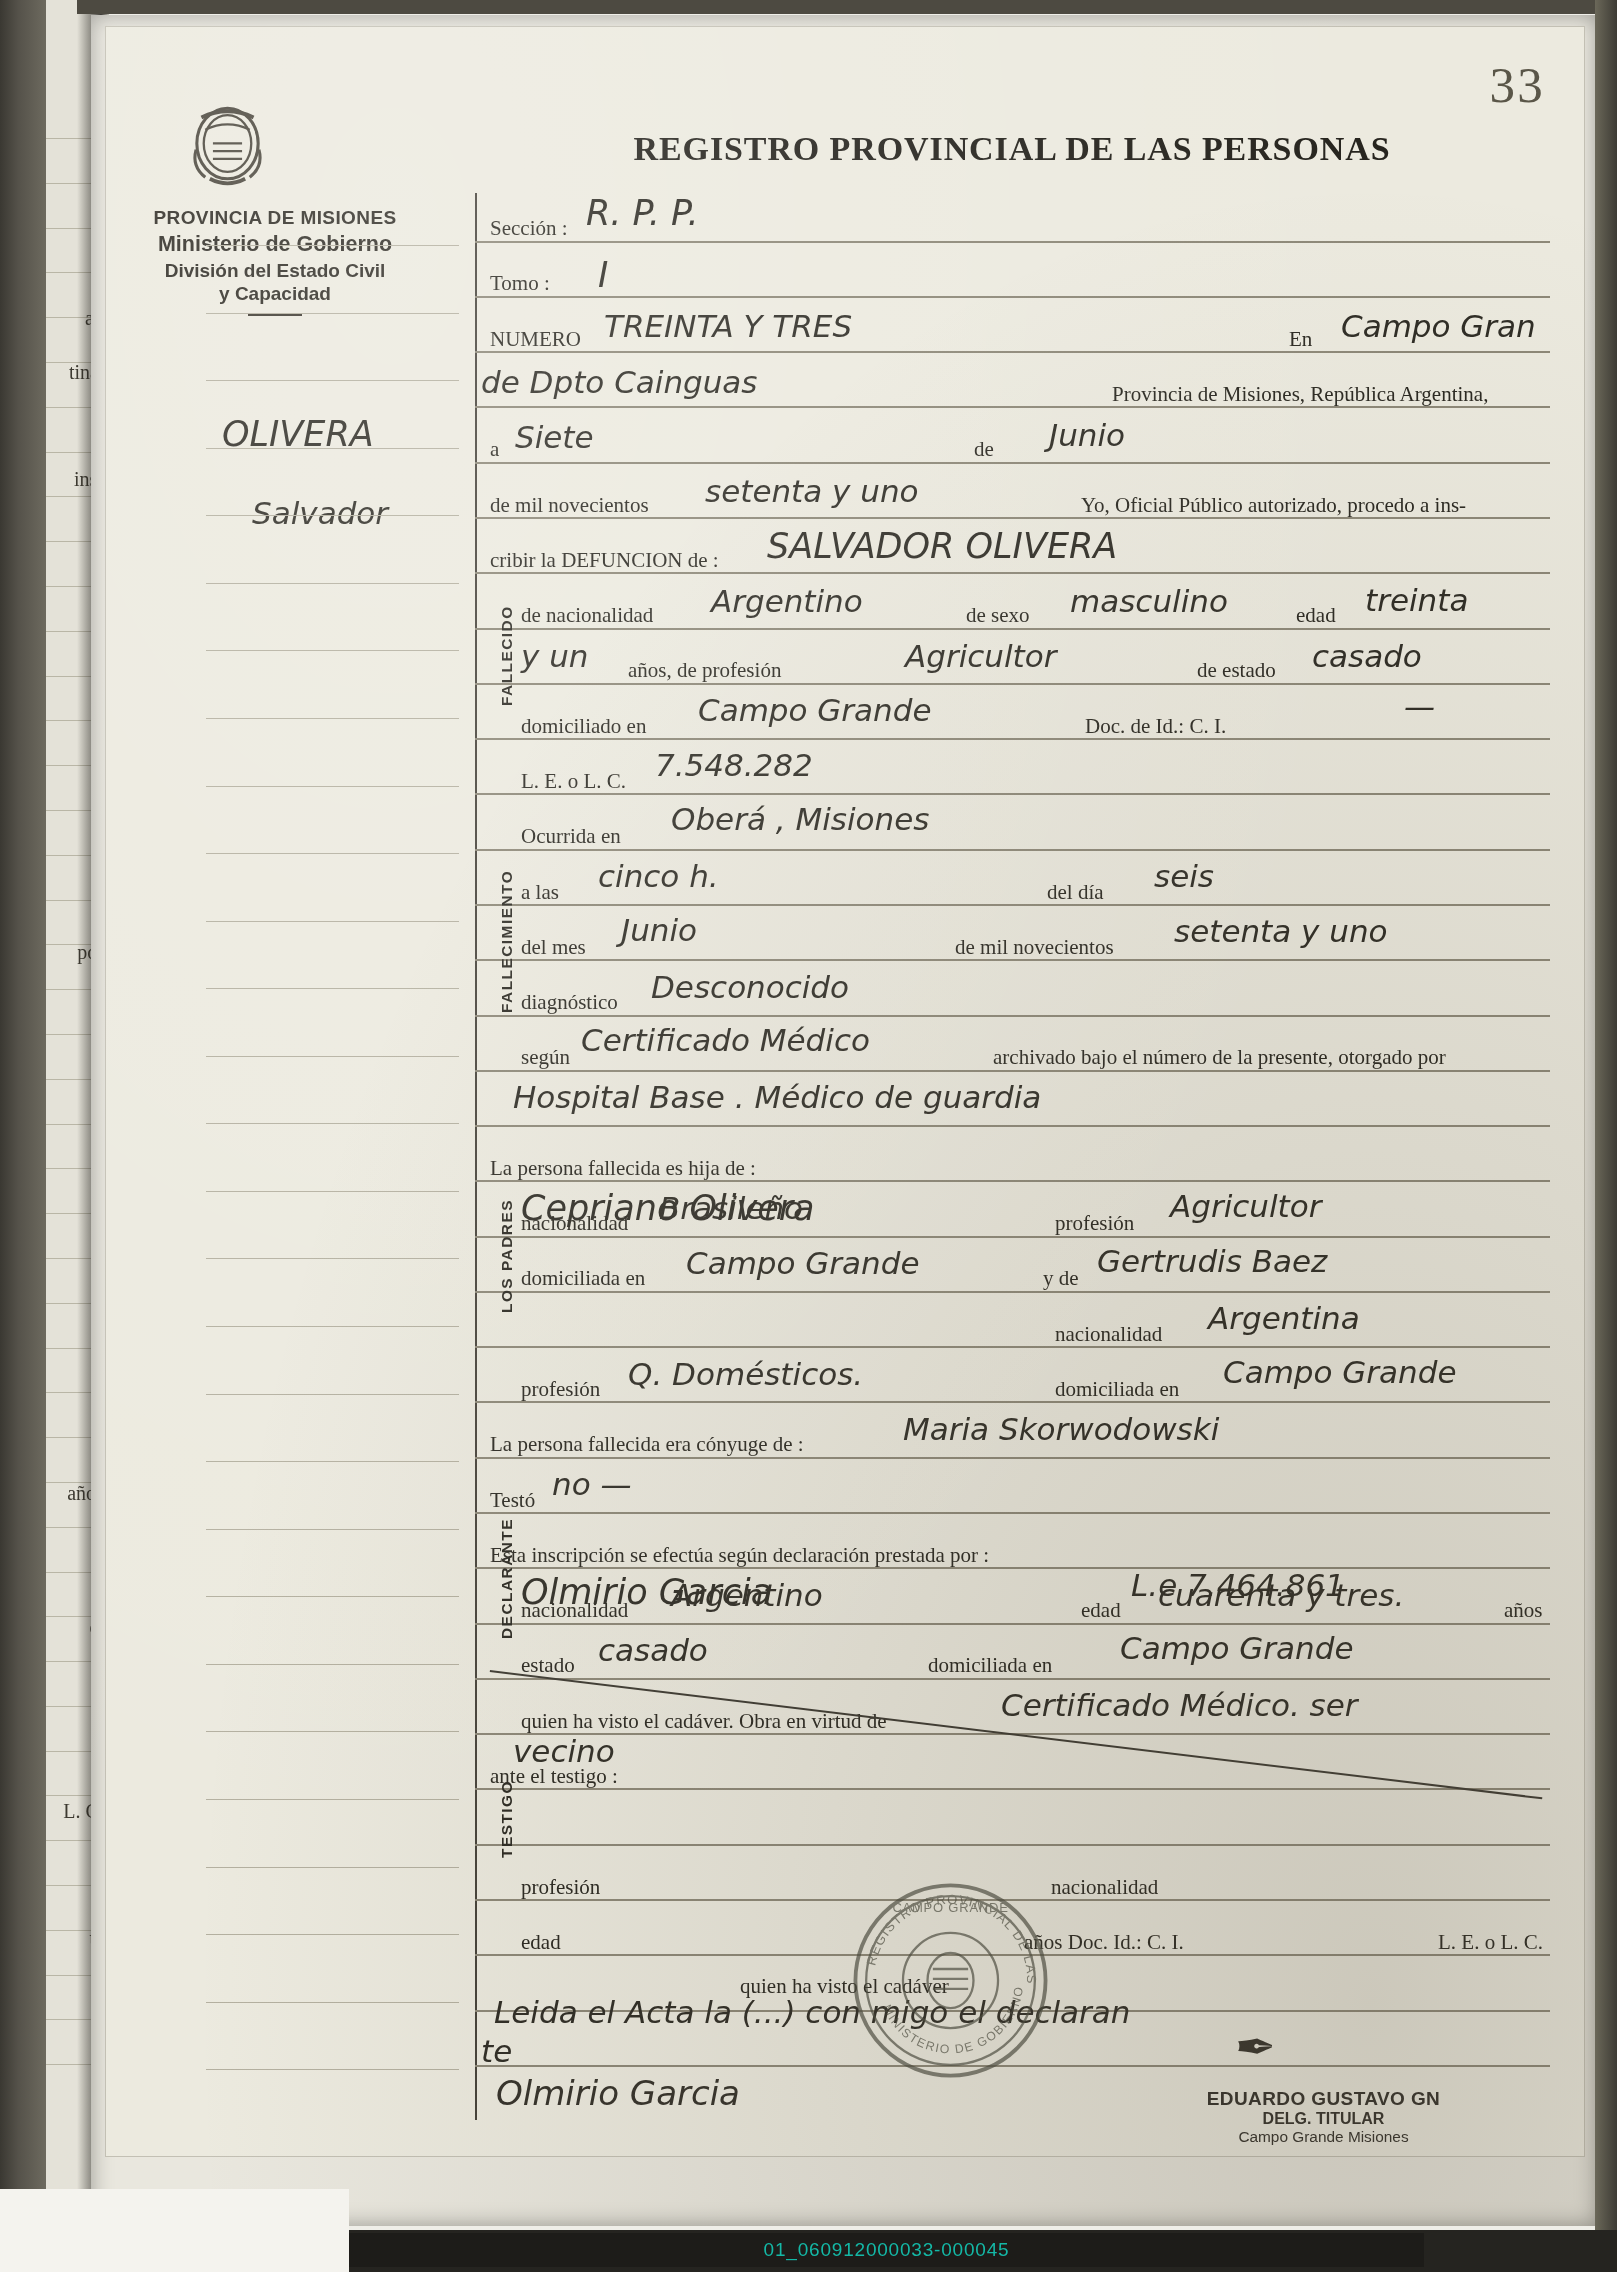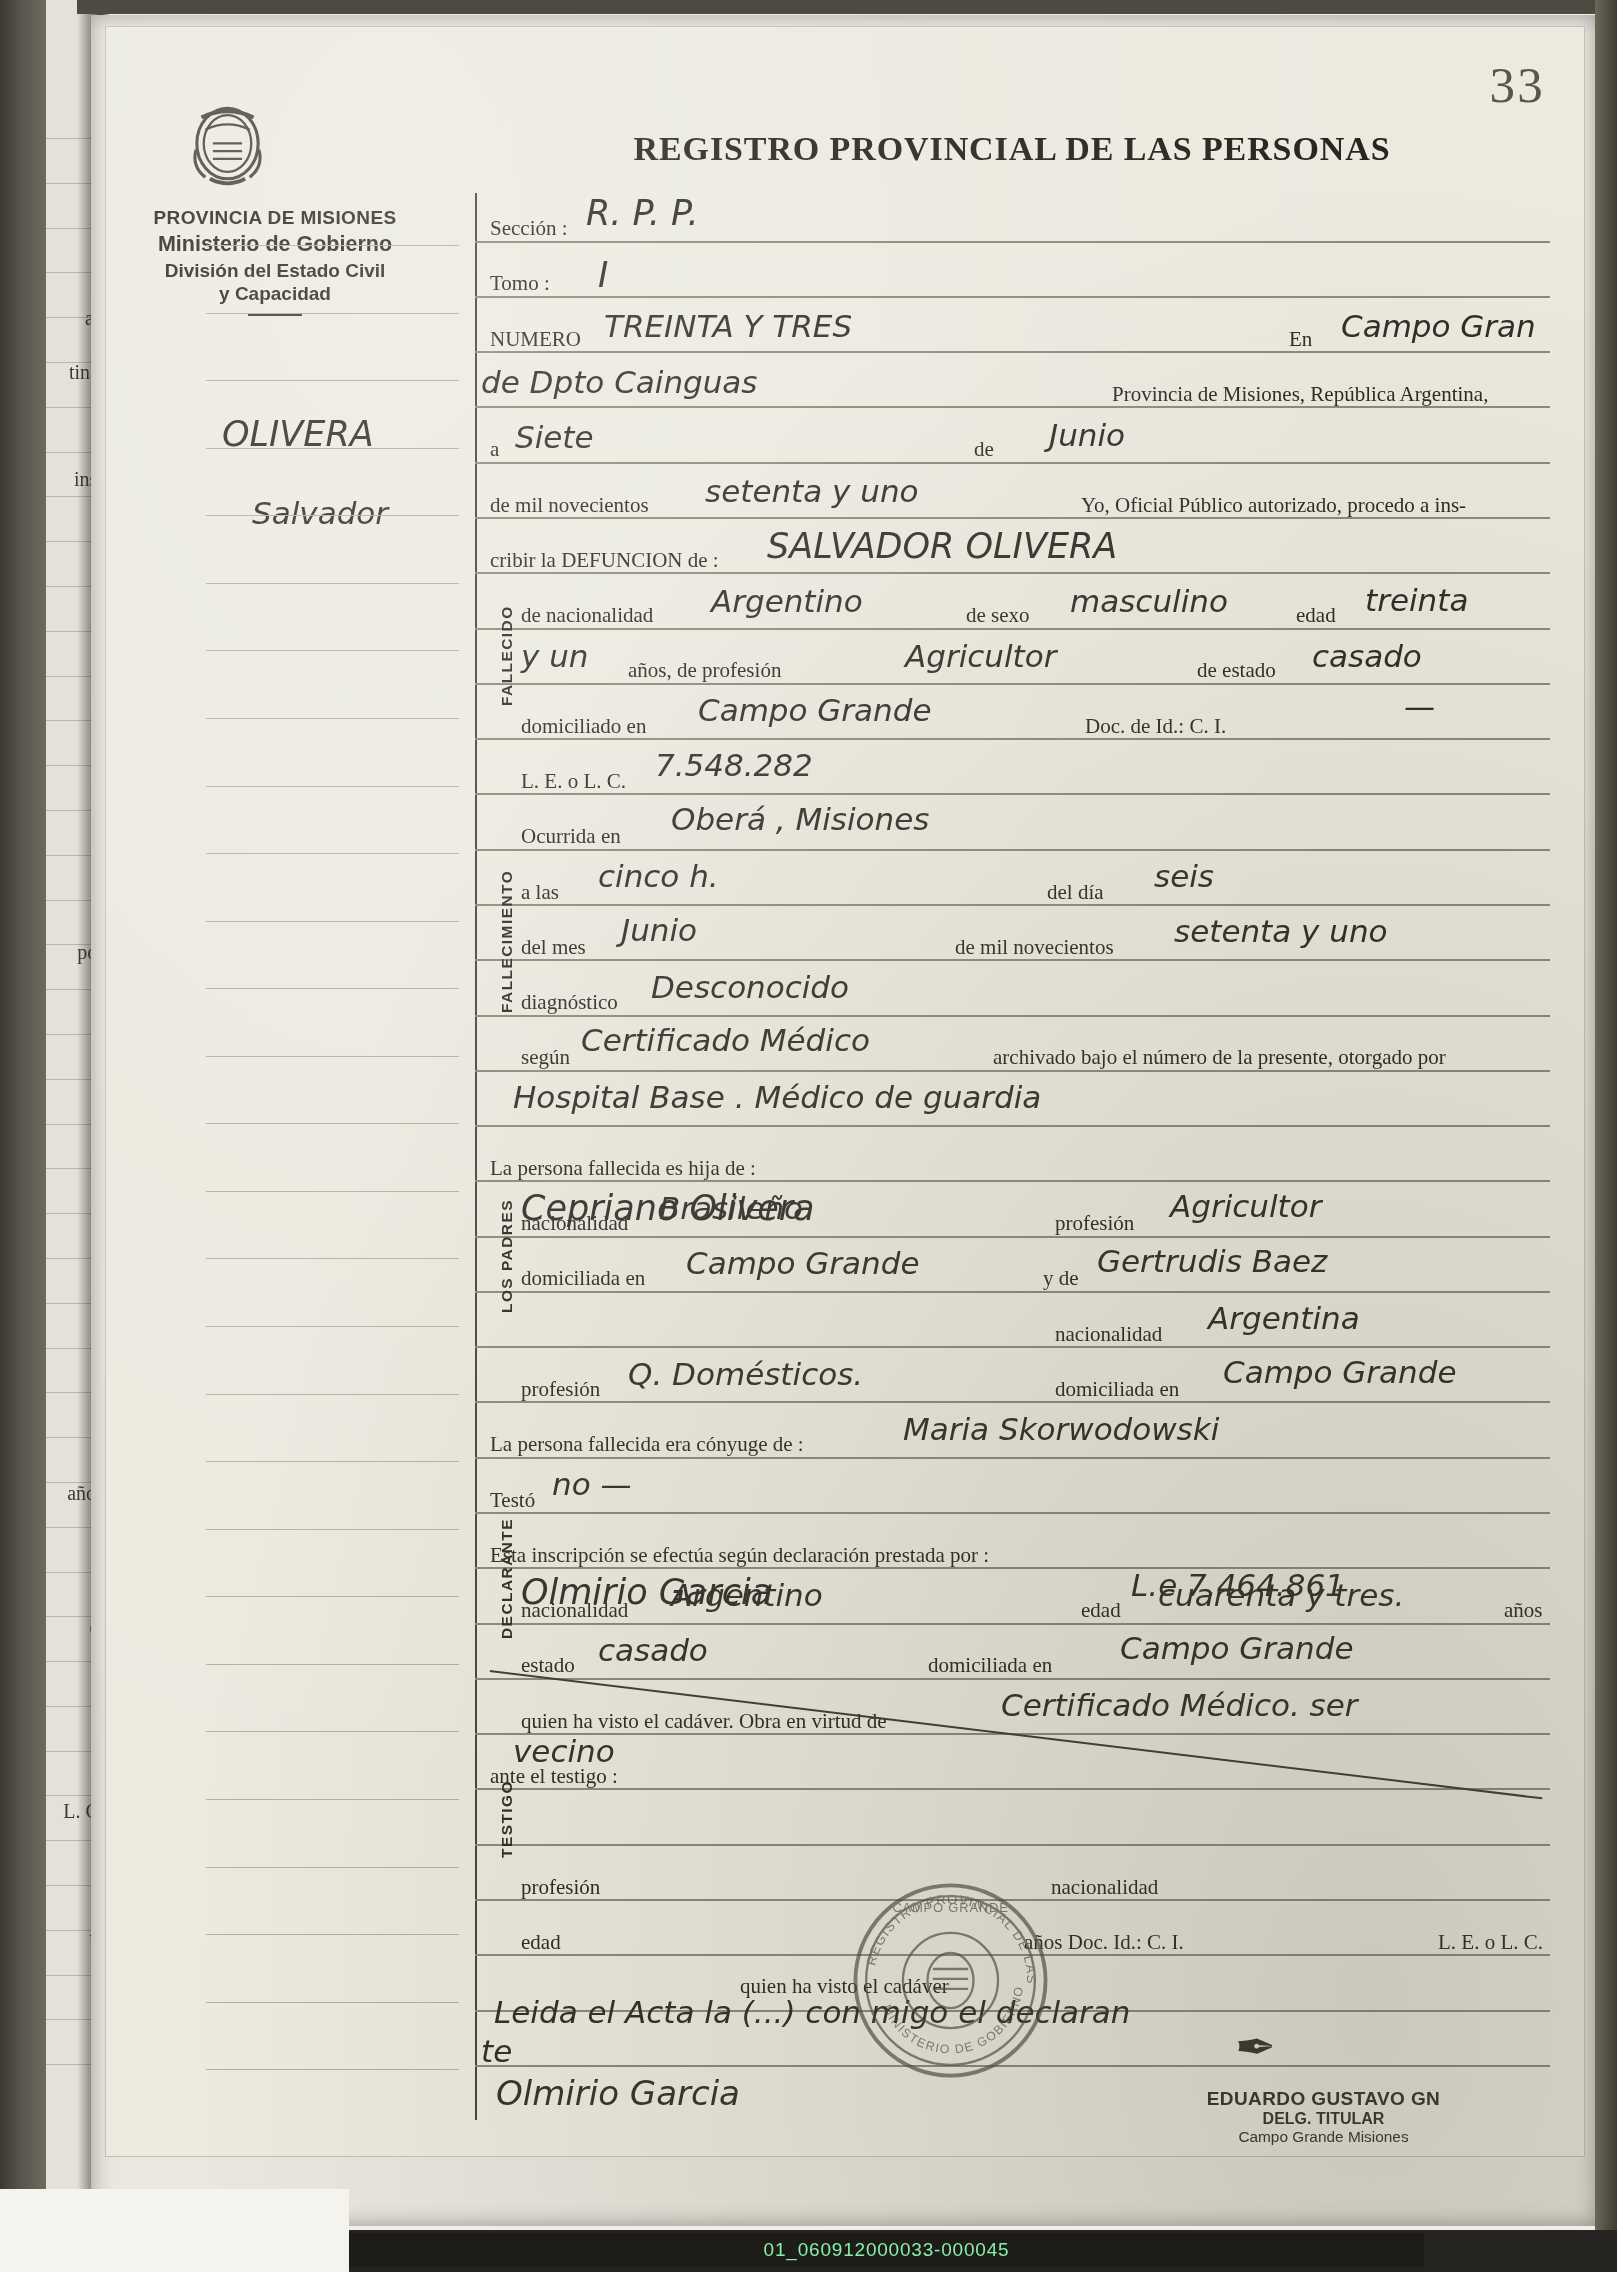--- a/index.html
+++ b/index.html
@@ -102,21 +102,21 @@
     right: 0; height: 43px;
     background: #252420;
   }
 
   
   .footer-bar {
     position: absolute;
     left: 349px; bottom: 6.1px;
     width: 1075px; height: 34px;
     background: #1d1c19;
-    color: #86efac;
+    color: #14b8a6;
     font-size: 19px;
     letter-spacing: 0.8px;
     display: flex;
     align-items: center;
     justify-content: center;
     font-family: "Liberation Sans", sans-serif;
   }
   .white-corner {
     position: absolute;
     left: 0; bottom: 0;

